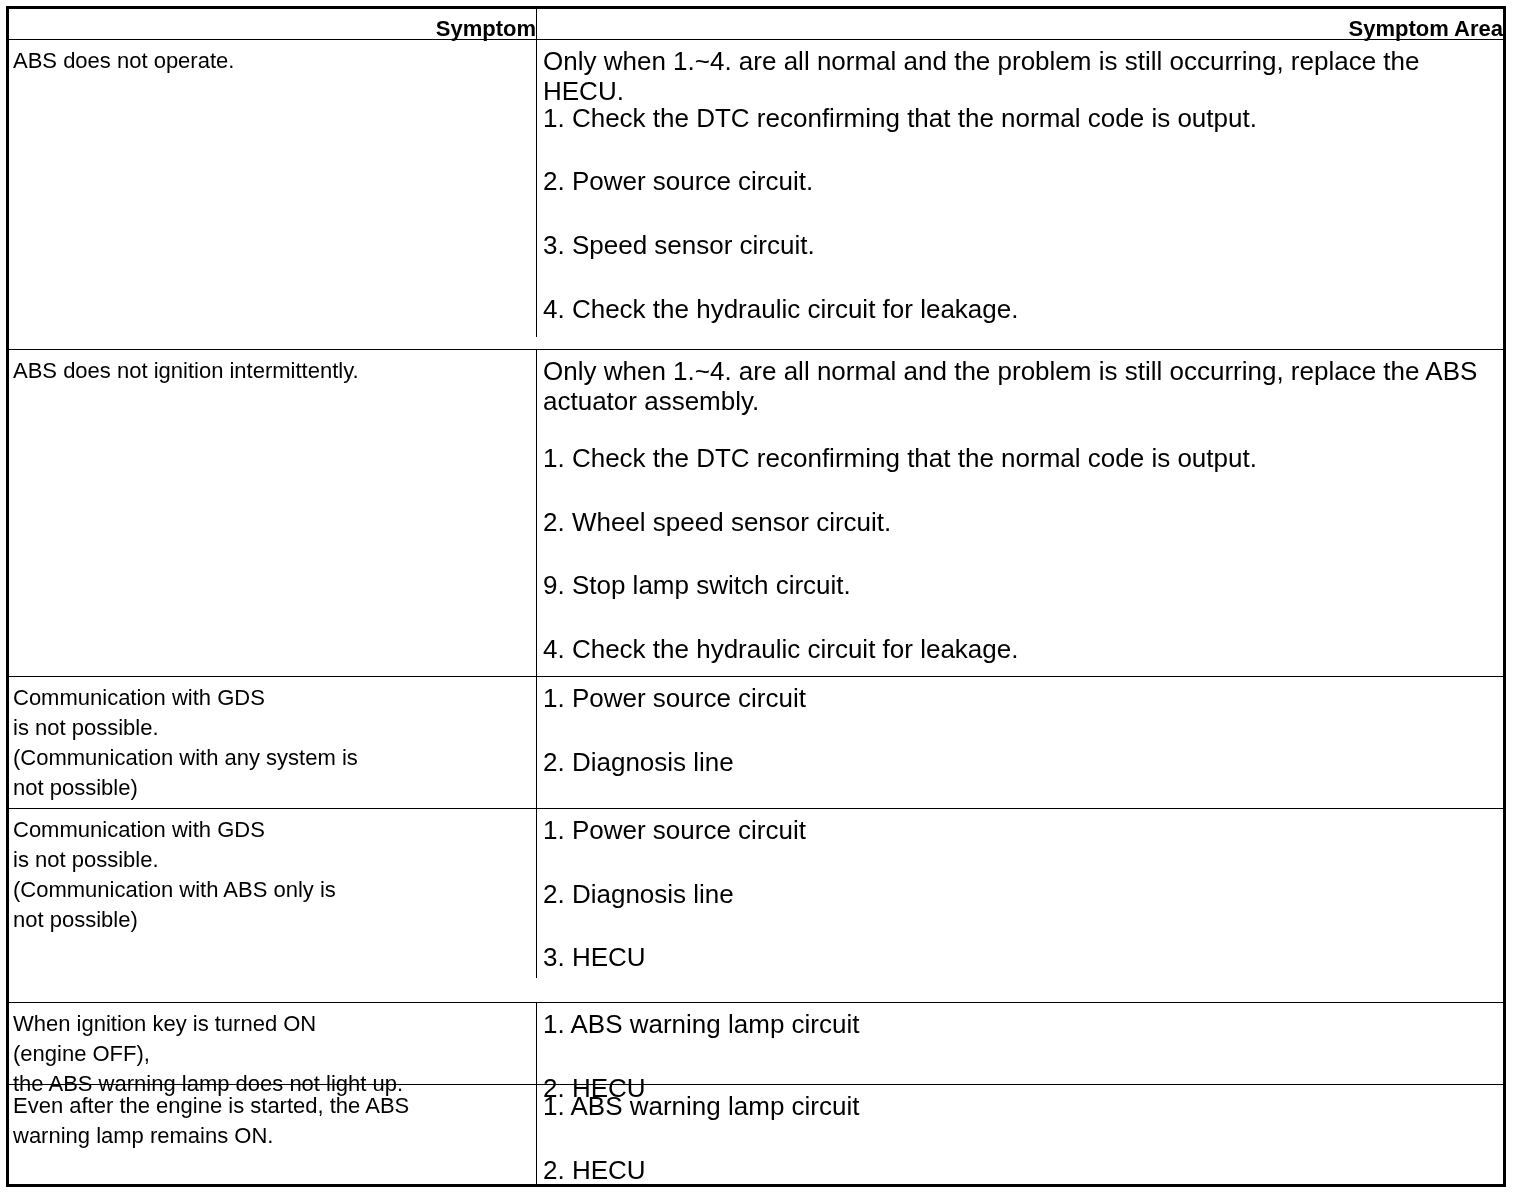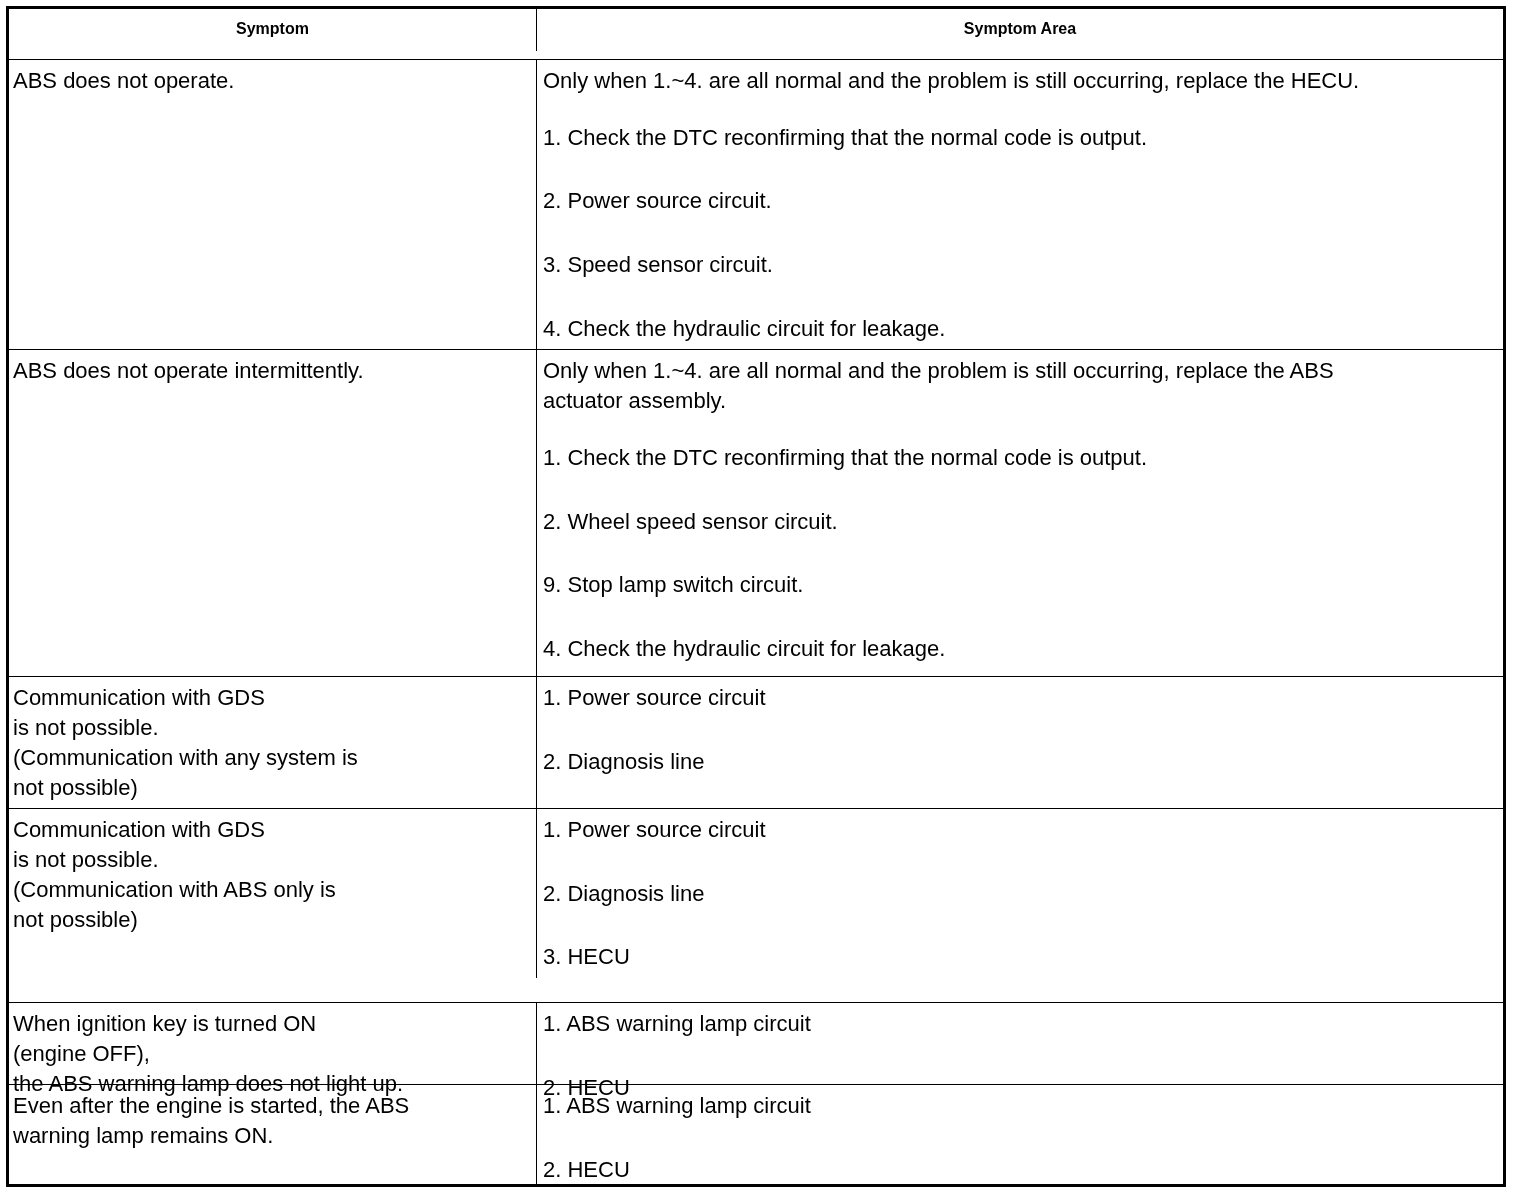--- a/index.html
+++ b/index.html
@@ -5,50 +5,50 @@
   html, body { margin: 0; padding: 0; background: #ffffff; }
   body { width: 1520px; height: 1194px; position: relative; overflow: hidden;
          font-family: "Liberation Sans", sans-serif; color: #000; }
   .tbl { position: absolute; left: 6px; top: 6px; width: 1500px; height: 1181px;
          border: 3px solid #000; box-sizing: border-box; }
   .row { position: absolute; left: 0; right: 0; border-top: 1.5px solid #000; box-sizing: border-box; }
   .row.first { border-top: none; }
   .col-sym { position: absolute; left: 0; top: 0; bottom: 0; width: 528px;
              border-right: 1.5px solid #000; box-sizing: border-box; }
   .col-area { position: absolute; left: 528px; right: 0; top: 0; bottom: 0; }
-  .hdr { font-weight: bold; font-size: 16px; text-align: center; line-height: 40px; }
+  .hdr { font-weight: bold; font-size: 22px; text-align: right; line-height: 40px; }
   .txt { font-size: 22px; line-height: 30px; position: absolute; left: 4px; right: 6px; }
-  .line { position: absolute; left: 6px; right: 6px; font-size: 22px; line-height: 30px; }
+  .line { position: absolute; left: 6px; right: 6px; font-size: 26px; line-height: 30px; }
 </style>
 </head>
 <body>
 
 <div class="tbl">
 
   <div class="row first" style="top:0;height:42px;">
     <div class="col-sym hdr">Symptom</div>
     <div class="col-area hdr">Symptom Area</div>
   </div>
 
-  <div class="row" style="top:50px;height:298px;padding-left:24px;">
+  <div class="row" style="top:30px;height:298px;padding-left:24px;">
     <div class="col-sym">
       <div class="txt" style="top:6px;">ABS does not operate.</div>
     </div>
     <div class="col-area">
       <div class="line" style="top:6px;">Only when 1.~4. are all normal and the problem is still occurring, replace the HECU.</div>
       <div class="line" style="top:63px;">1. Check the DTC reconfirming that the normal code is output.</div>
       <div class="line" style="top:126px;">2. Power source circuit.</div>
       <div class="line" style="top:190px;">3. Speed sensor circuit.</div>
       <div class="line" style="top:254px;">4. Check the hydraulic circuit for leakage.</div>
     </div>
   </div>
 
   <div class="row" style="top:340px;height:327px;">
     <div class="col-sym">
-      <div class="txt" style="top:6px;">ABS does not operate intermittently.</div>
+      <div class="txt" style="top:6px;">ABS does not ignition intermittently.</div>
     </div>
     <div class="col-area">
       <div class="line" style="top:6px;">Only when 1.~4. are all normal and the problem is still occurring, replace the ABS</div>
       <div class="line" style="top:36px;">actuator assembly.</div>
       <div class="line" style="top:93px;">1. Check the DTC reconfirming that the normal code is output.</div>
       <div class="line" style="top:157px;">2. Wheel speed sensor circuit.</div>
       <div class="line" style="top:220px;">9. Stop lamp switch circuit.</div>
       <div class="line" style="top:284px;">4. Check the hydraulic circuit for leakage.</div>
     </div>
   </div>

